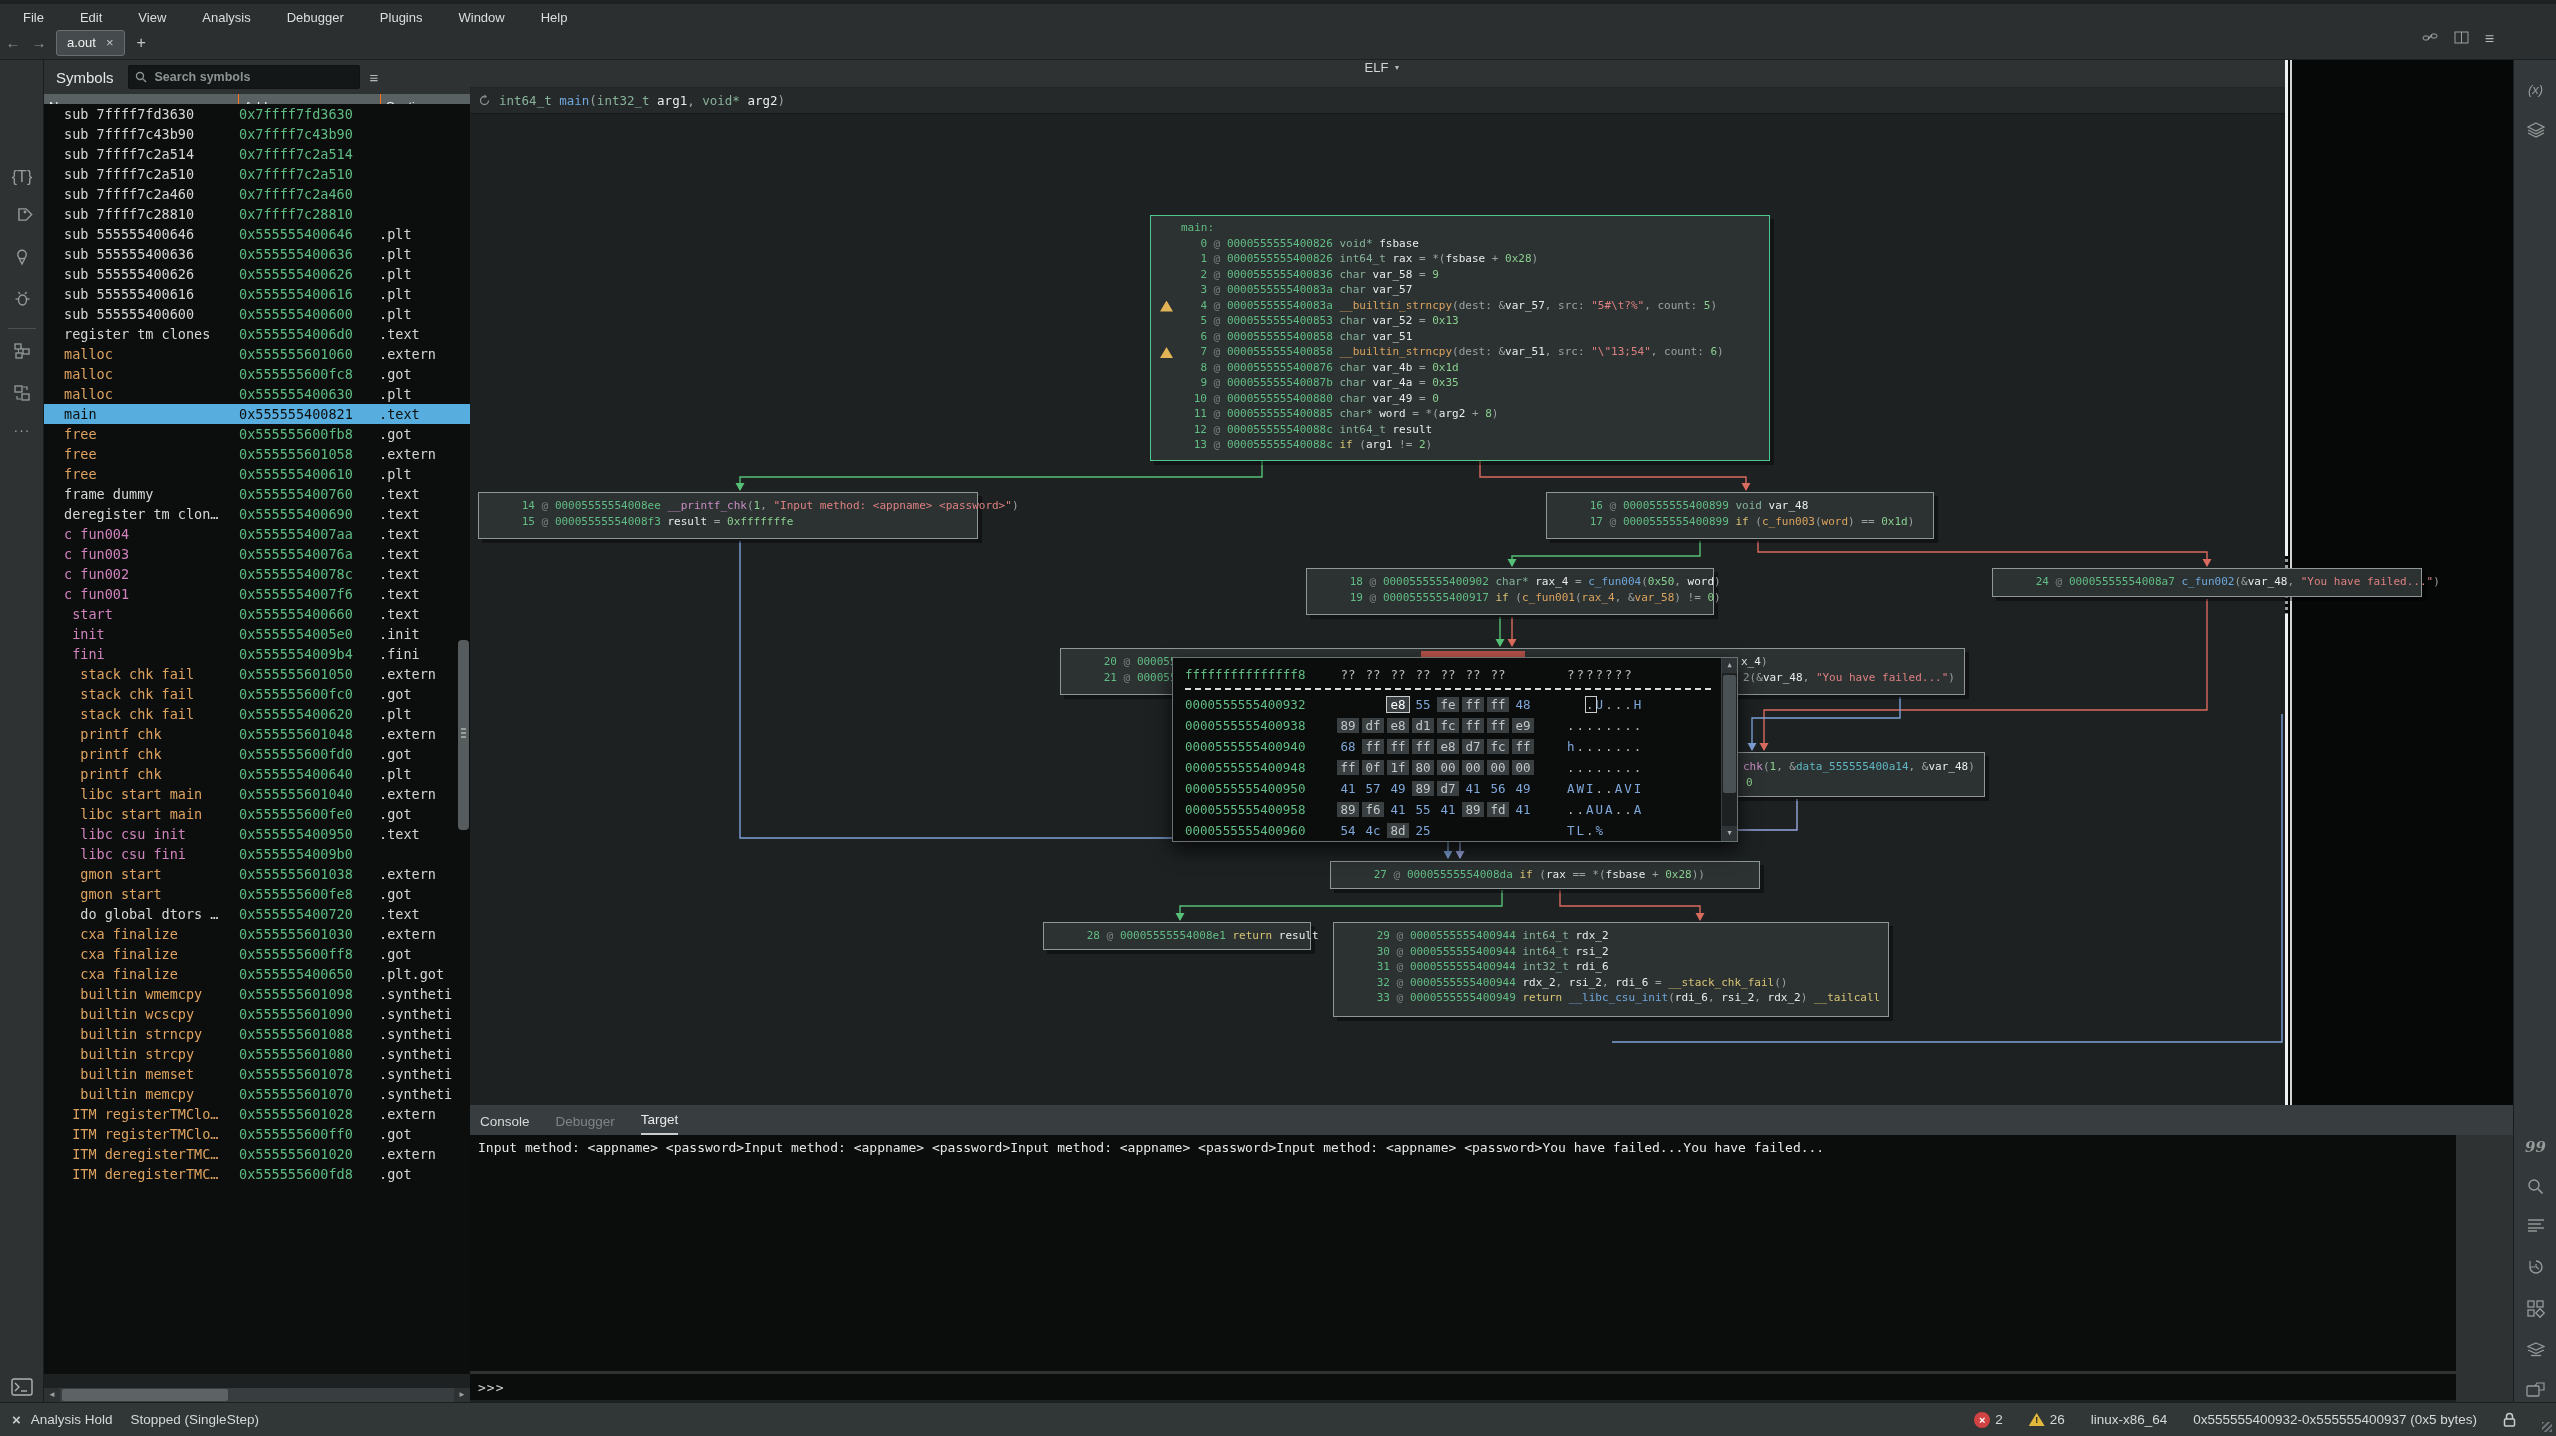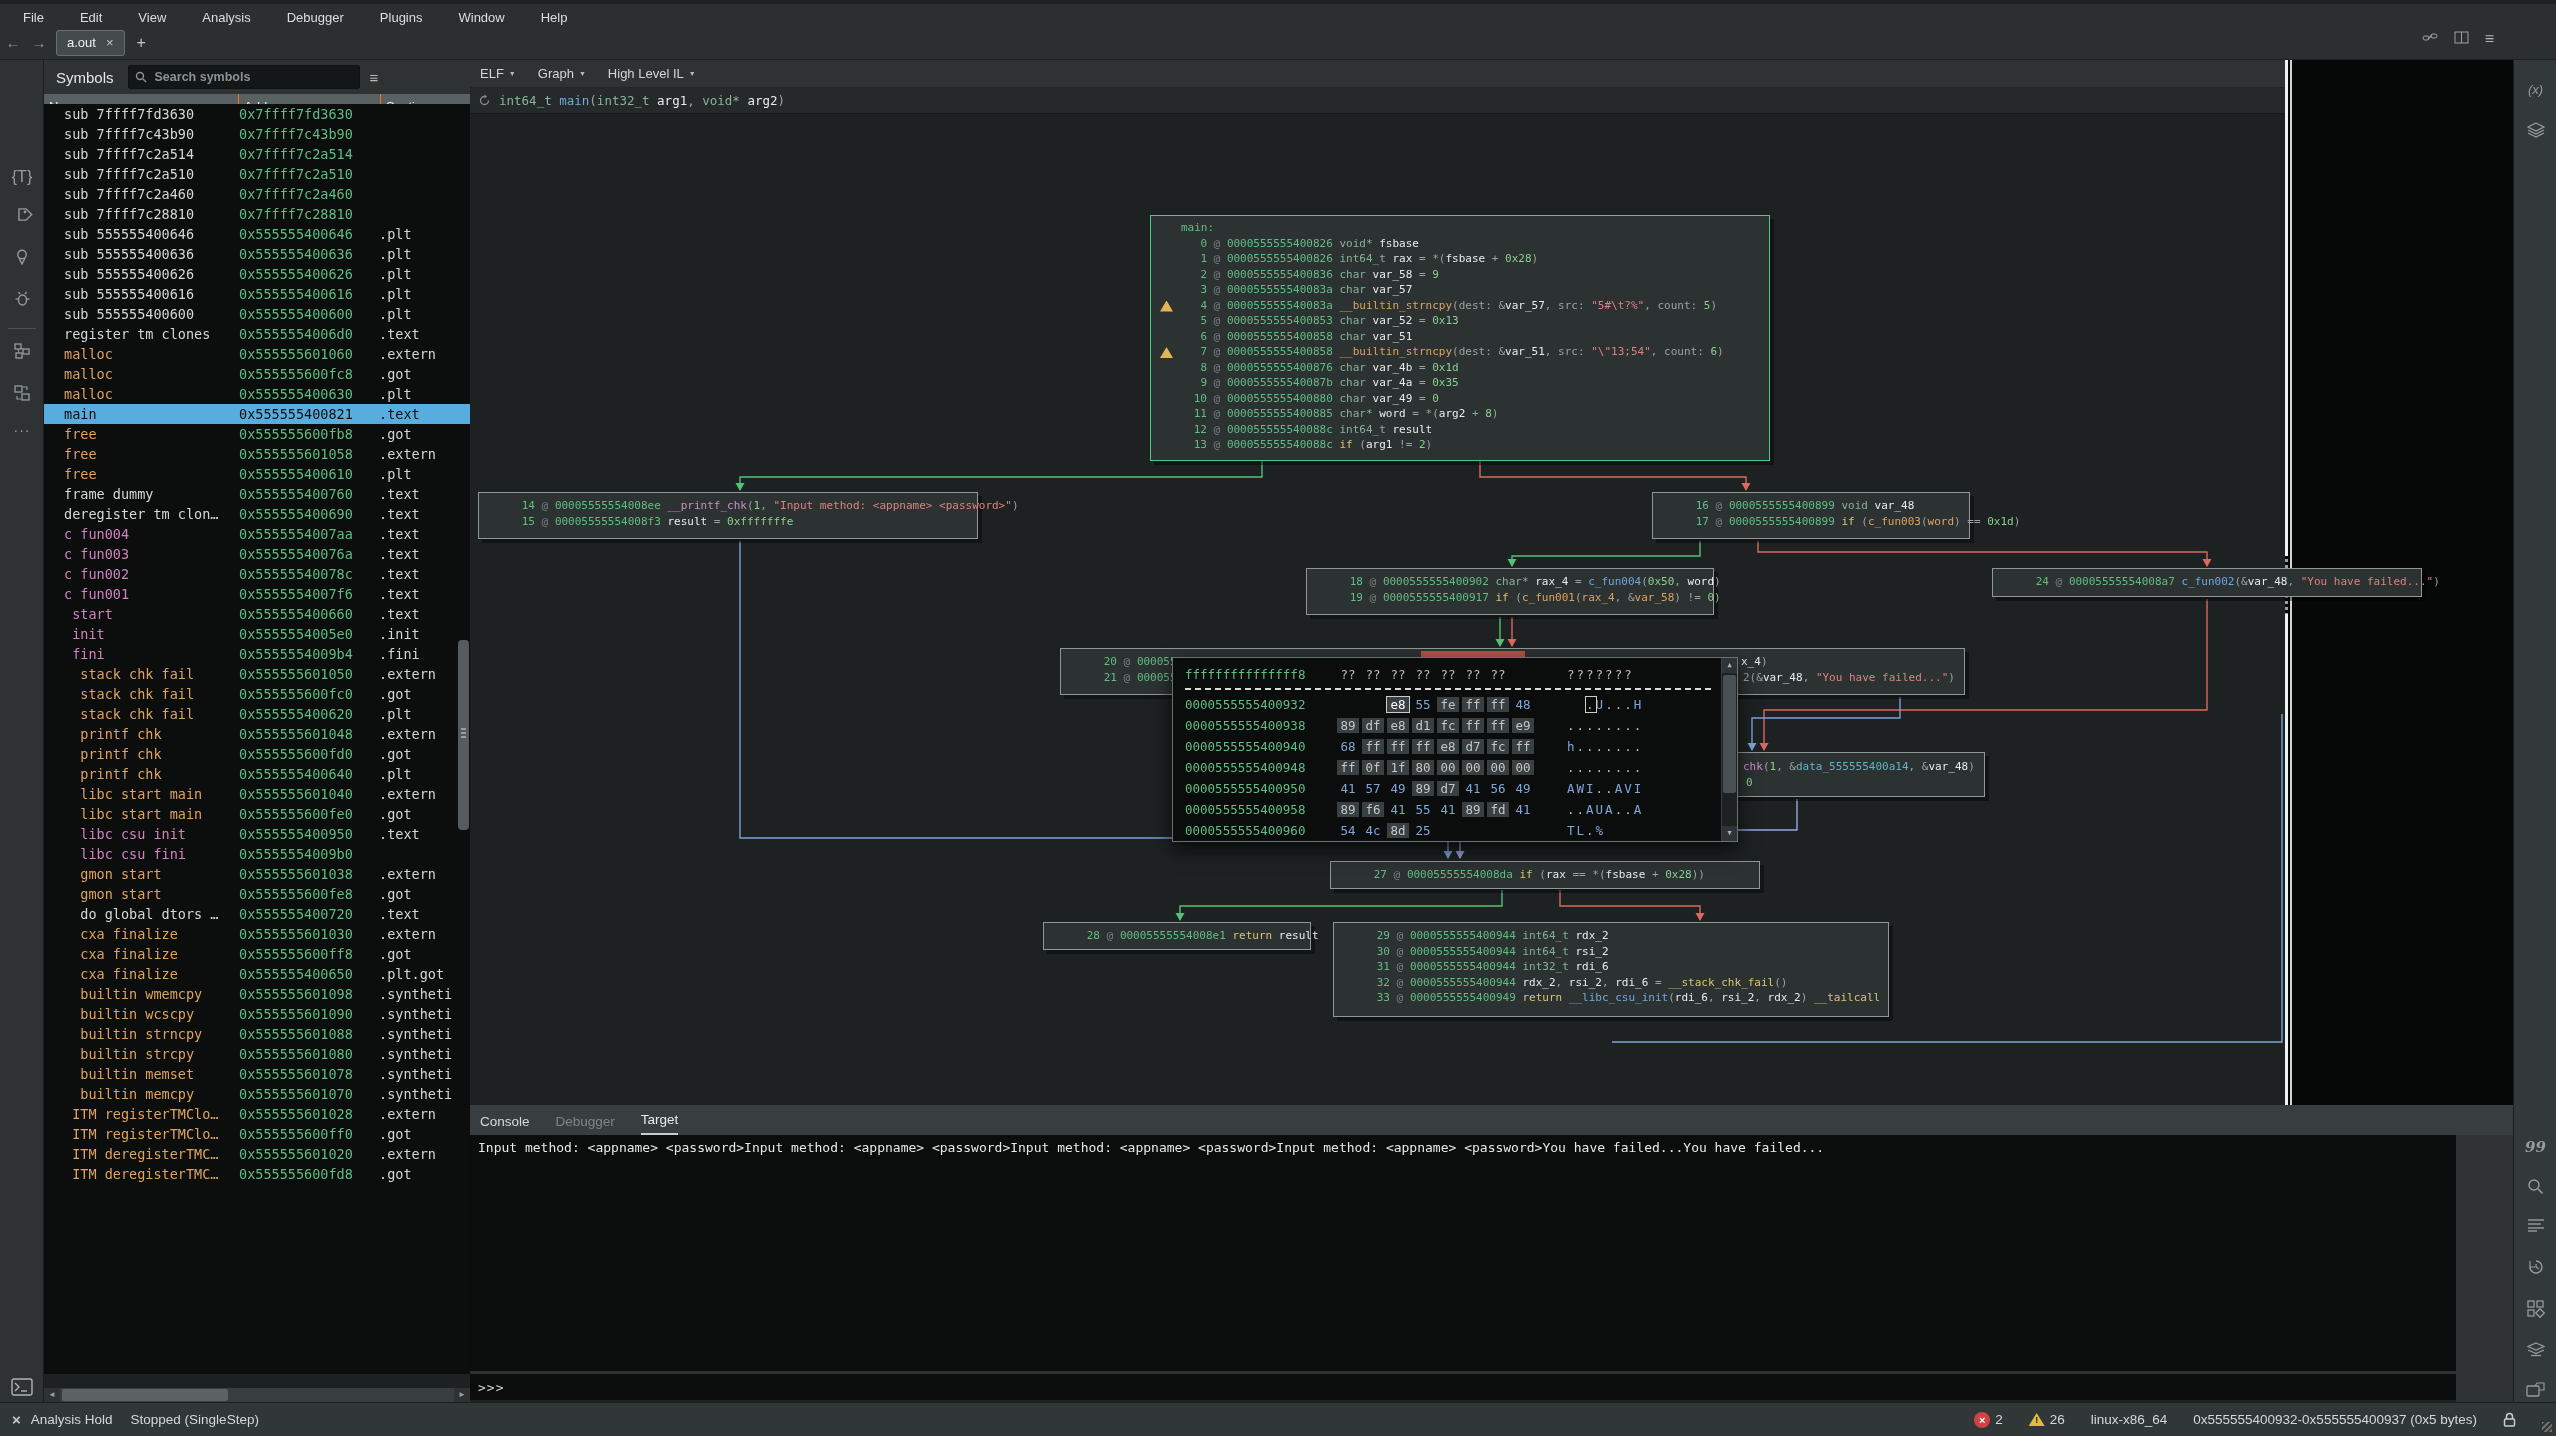--- a/index.html
+++ b/index.html
@@ -42,21 +42,21 @@
   .ssec{color:#d4d7d5;white-space:nowrap;}
   .c-g{color:#d6d8d6;} .c-o{color:#dfa35f;} .c-p{color:#d083bd;}
   .srow.sel{background:#57aede;}
   .srow.sel .sname,.srow.sel .saddr,.srow.sel .ssec{color:#0b0d0d;}
   #vscroll{left:458px;top:640px;width:11px;height:190px;background:#565c5e;border-radius:4px;}
   #vscroll .grip{position:absolute;left:3px;top:88px;width:5px;height:2px;background:#9aa09f;box-shadow:0 4px 0 #9aa09f,0 8px 0 #9aa09f;}
   #hscroll{left:44px;top:1388px;width:426px;height:14px;background:#383d3f;}
   #hscroll .harr{position:absolute;top:0;width:16px;height:14px;background:#2e3233;color:#9aa09f;font-size:8px;line-height:14px;text-align:center;}
   #hscroll .hhandle{position:absolute;left:18px;top:1px;width:166px;height:12px;background:#5d6365;border-radius:2px;}
   
-  #gtoolbar{left:470px;top:60px;width:1815px;height:28px;background:#2e3233;display:flex;align-items:center;gap:22px;padding-left:10px;box-sizing:border-box;border-bottom:1px solid #222627;}
+  #gtoolbar{left:470px;top:60px;width:1815px;height:28px;background:#2e3233;display:flex;align-items:center;gap:22px;padding-left:10px;box-sizing:border-box;border-bottom:1px solid #222627;flex-direction:column;}
   .tool{font-size:13px;color:#d2d6d5;display:flex;align-items:center;gap:5px;}
   .tool .dd{font-size:7px;color:#b7bcbb;}
   #sigbar{left:470px;top:88px;width:1815px;height:26px;background:#26292a;border-bottom:1px solid #161819;display:flex;align-items:center;gap:8px;padding-left:8px;box-sizing:border-box;font-family:"DejaVu Sans Mono",monospace;font-size:12.5px;}
   #graph{left:470px;top:114px;width:1815px;height:991px;background:#1d2122;overflow:hidden;}
   
   .gnode{position:absolute;background:#2c3132;border:1px solid #8f9797;box-shadow:4px 4px 0 rgba(0,0,0,.4);box-sizing:border-box;z-index:2;font-family:"DejaVu Sans Mono",monospace;font-size:11px;line-height:15.5px;white-space:nowrap;}
   .gnode.cur{border-color:#4ec98e;}
   .gtitle{color:#62bd84;padding:4px 0 0 30px;}
   .gline{position:relative;padding-left:30px;height:15.5px;}
   .gline .idx{display:inline-block;width:26px;text-align:right;color:#62bd84;}
@@ -589,21 +589,21 @@
       <div class="gline"><span class="idx">10</span><span class="at"> @ </span><span class="addr">0000555555400880  </span><span class="tk-typ">char </span><span class="tk-var">var_49</span><span class="tk-op"> = </span><span class="tk-num">0</span></div>
       <div class="gline"><span class="idx">11</span><span class="at"> @ </span><span class="addr">0000555555400885  </span><span class="tk-typ">char* </span><span class="tk-var">word</span><span class="tk-op"> = *(</span><span class="tk-var">arg2</span><span class="tk-op"> + </span><span class="tk-num">8</span><span class="tk-op">)</span></div>
       <div class="gline"><span class="idx">12</span><span class="at"> @ </span><span class="addr">000055555540088c  </span><span class="tk-typ">int64_t </span><span class="tk-var">result</span></div>
       <div class="gline"><span class="idx">13</span><span class="at"> @ </span><span class="addr">000055555540088c  </span><span class="tk-kw">if</span><span class="tk-op"> (</span><span class="tk-var">arg1</span><span class="tk-op"> != </span><span class="tk-num">2</span><span class="tk-op">)</span></div>
     </div>
     <div class="gnode" style="left: 478px; top: 492px; width: 500px; height: 47px; position: absolute;">
       <div style="height: 5px;"></div>
       <div class="gline"><span class="idx">14</span><span class="at"> @ </span><span class="addr">00005555554008ee  </span><span class="tk-fnm">__printf_chk</span><span class="tk-op">(</span><span class="tk-num">1</span><span class="tk-op">, </span><span class="tk-str">"Input method: &lt;appname&gt; &lt;password&gt;"</span><span class="tk-op">)</span></div>
       <div class="gline"><span class="idx">15</span><span class="at"> @ </span><span class="addr">00005555554008f3  </span><span class="tk-var">result</span><span class="tk-op"> = </span><span class="tk-num">0xfffffffe</span></div>
     </div>
-    <div class="gnode" style="left: 1652px; top: 492px; width: 318px; height: 47px; position: absolute;">
+    <div class="gnode" style="left: 1546px; top: 492px; width: 388px; height: 47px; position: absolute;">
       <div style="height: 5px;"></div>
       <div class="gline"><span class="idx">16</span><span class="at"> @ </span><span class="addr">0000555555400899  </span><span class="tk-typ">void </span><span class="tk-var">var_48</span></div>
       <div class="gline"><span class="idx">17</span><span class="at"> @ </span><span class="addr">0000555555400899  </span><span class="tk-kw">if</span><span class="tk-op"> (</span><span class="tk-fno">c_fun003</span><span class="tk-op">(</span><span class="tk-fno">word</span><span class="tk-op">) == </span><span class="tk-num">0x1d</span><span class="tk-op">)</span></div>
     </div>
     <div class="gnode" style="left: 1306px; top: 568px; width: 408px; height: 47px; position: absolute;">
       <div style="height: 5px;"></div>
       <div class="gline"><span class="idx">18</span><span class="at"> @ </span><span class="addr">0000555555400902  </span><span class="tk-typ">char* </span><span class="tk-var">rax_4</span><span class="tk-op"> = </span><span class="tk-fnb">c_fun004</span><span class="tk-op">(</span><span class="tk-num">0x50</span><span class="tk-op">, </span><span class="tk-var">word</span><span class="tk-op">)</span></div>
       <div class="gline"><span class="idx">19</span><span class="at"> @ </span><span class="addr">0000555555400917  </span><span class="tk-kw">if</span><span class="tk-op"> (</span><span class="tk-fno">c_fun001</span><span class="tk-op">(</span><span class="tk-fno">rax_4</span><span class="tk-op">, &amp;</span><span class="tk-fno">var_58</span><span class="tk-op">) != </span><span class="tk-num">0</span><span class="tk-op">)</span></div>
     </div>
     <div class="gnode" style="left: 1992px; top: 568px; width: 430px; height: 29px; position: absolute;">

